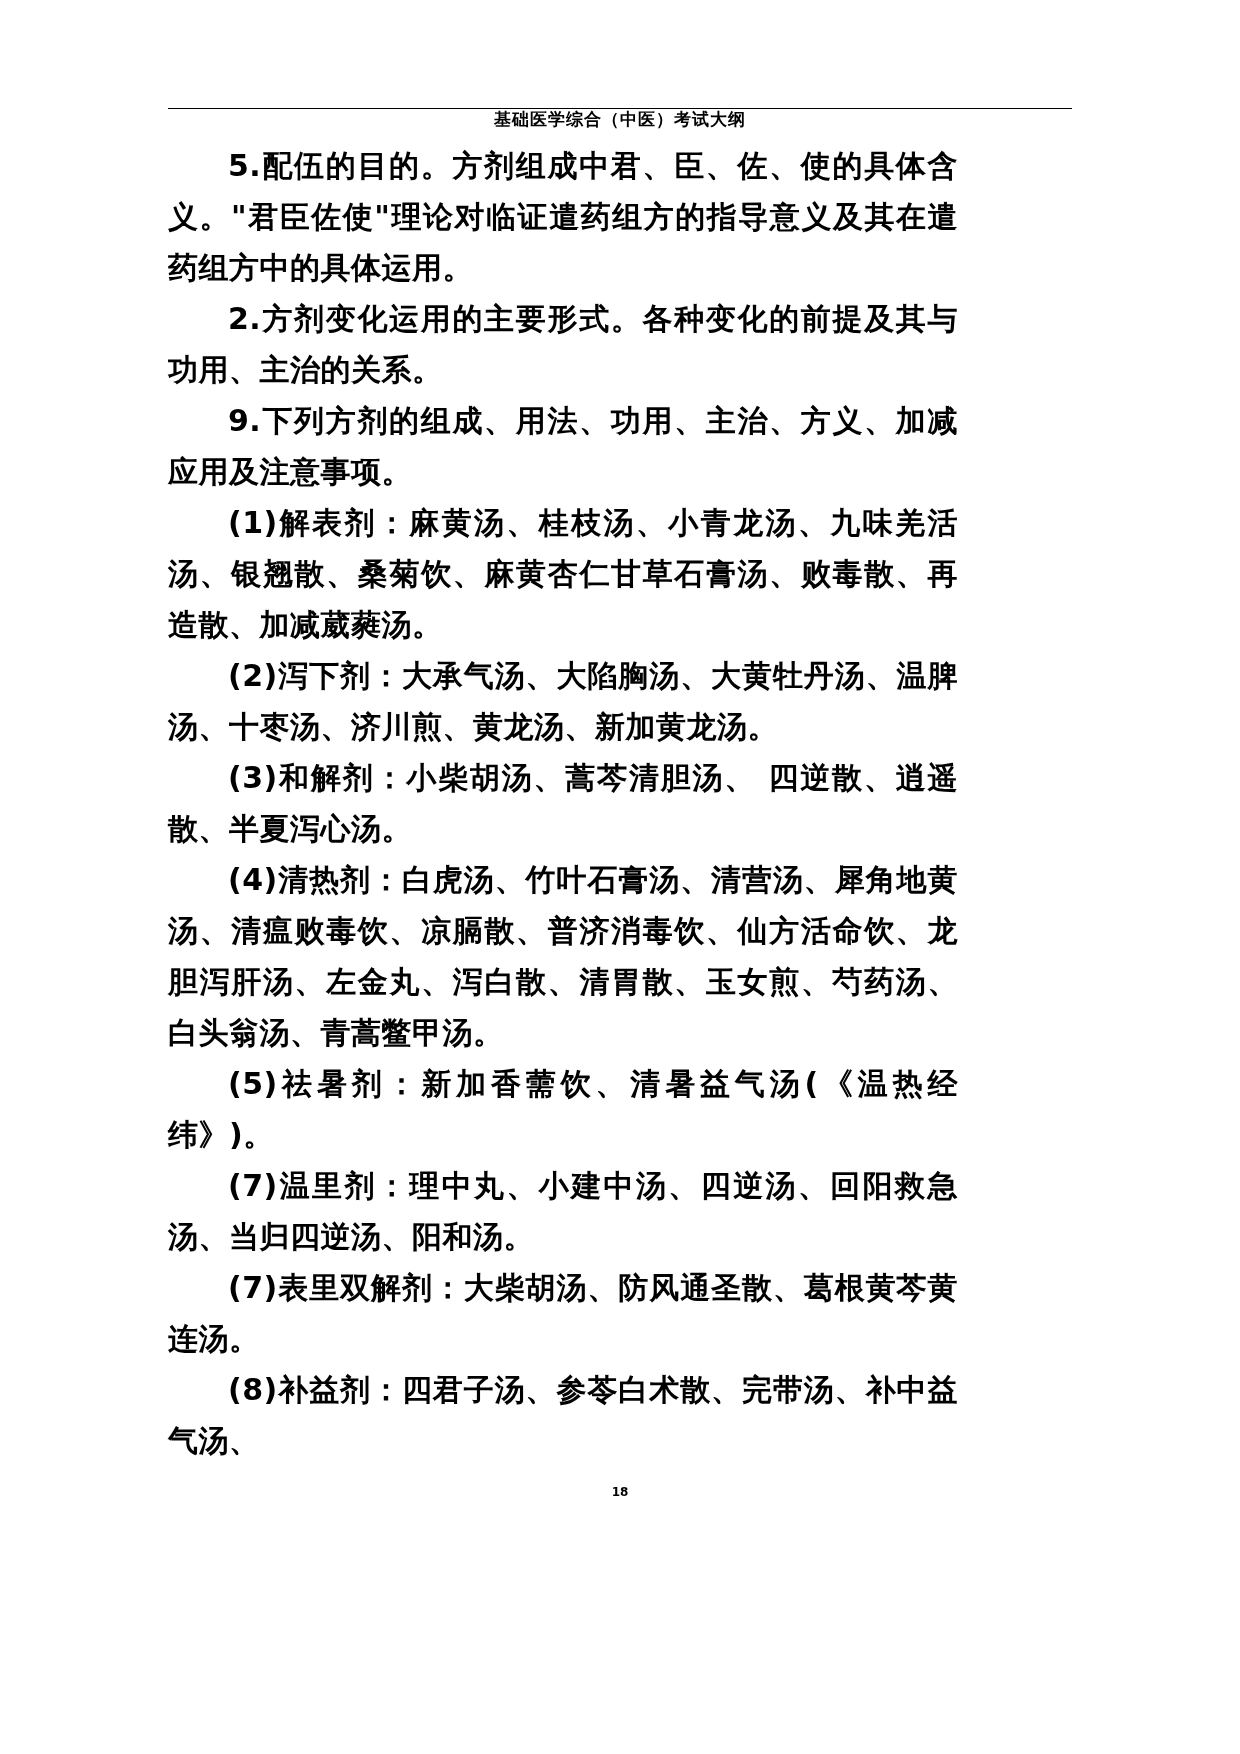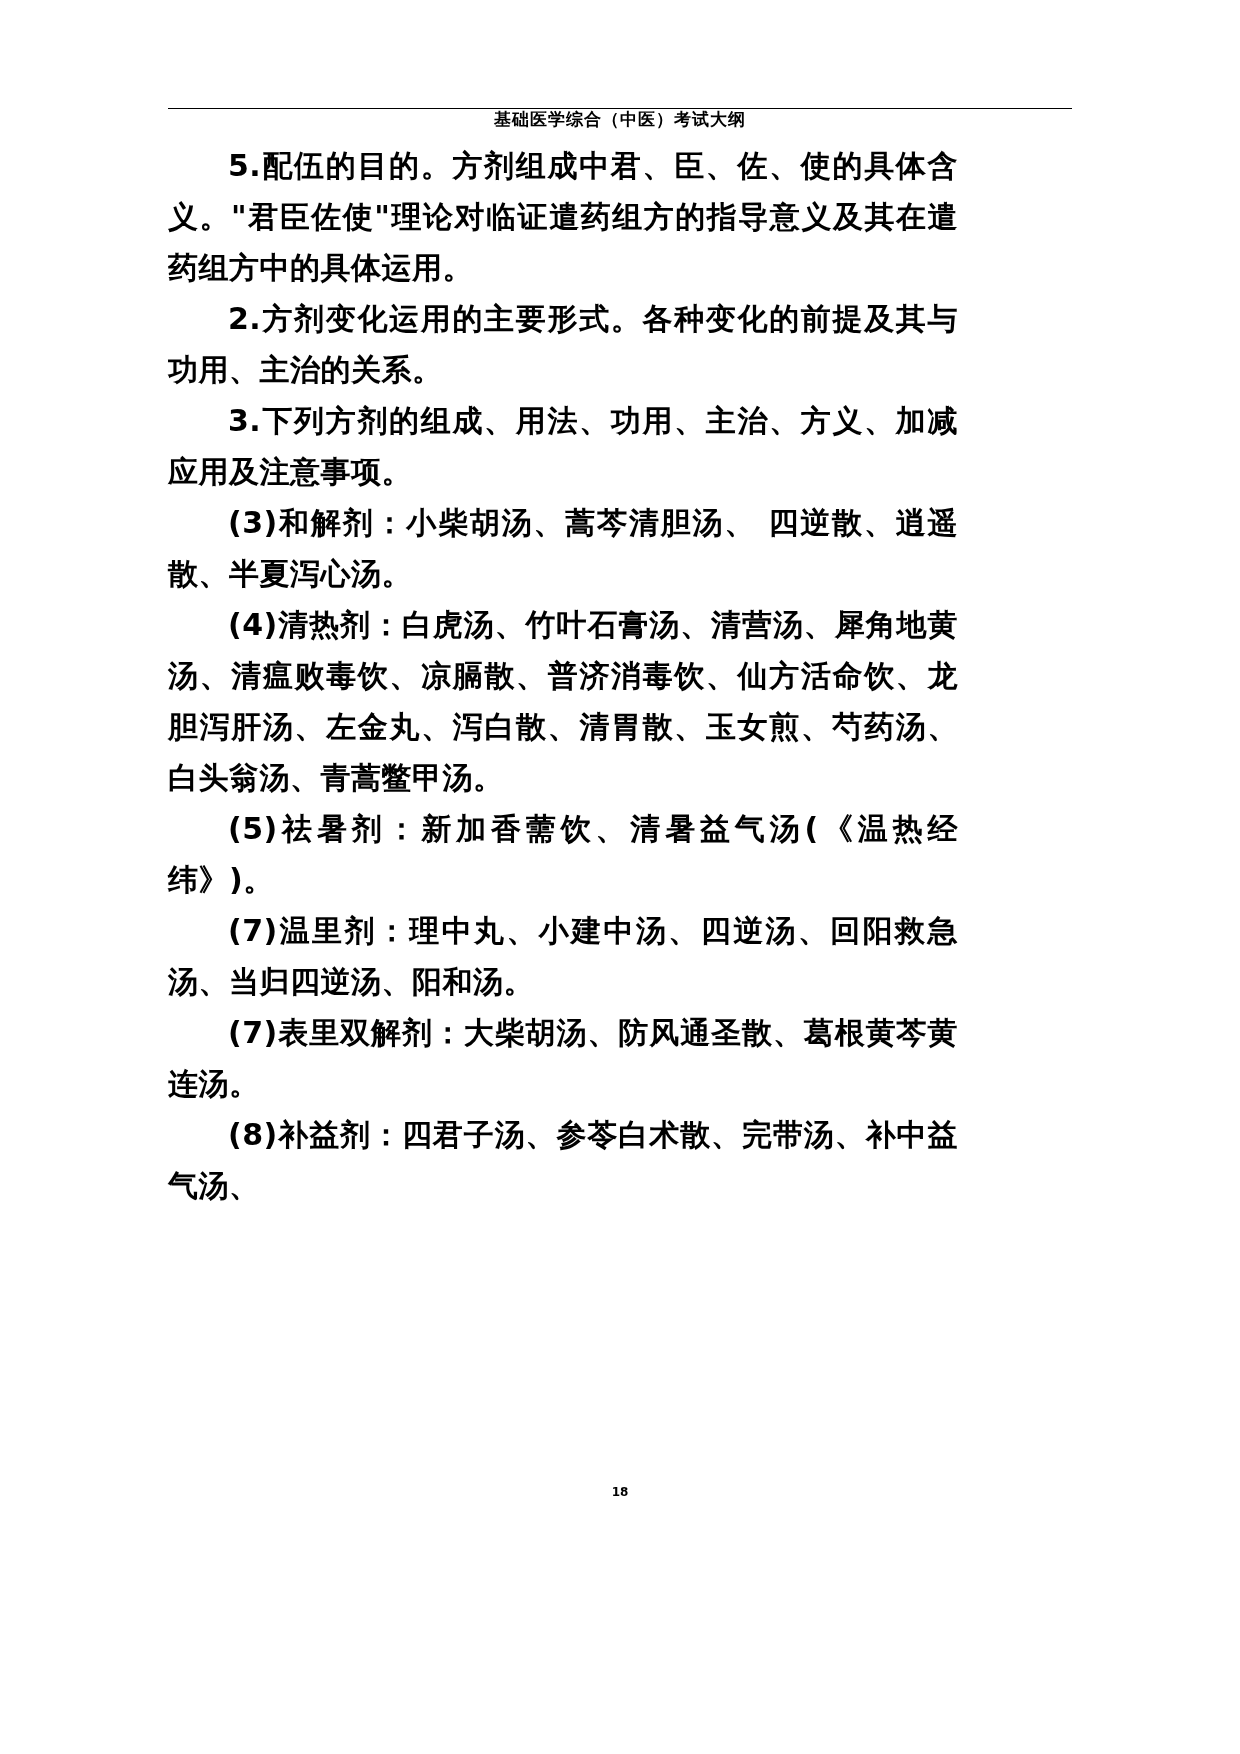--- a/index.html
+++ b/index.html
@@ -66,21 +66,23 @@
 
 <div class="page">
 
   <div class="header-rule"></div>
 
   <div class="header">基础医学综合（中医）考试大纲</div>
 
   <div class="content">
     <p class="para">5.配伍的目的。方剂组成中君、臣、佐、使的具体含义。"君臣佐使"理论对临证遣药组方的指导意义及其在遣药组方中的具体运用。</p>
     <p class="para">2.方剂变化运用的主要形式。各种变化的前提及其与功用、主治的关系。</p>
-    <p class="para">3.下列方剂的组成、用法、功用、主治、方义、加减应用及注意事项。</p>
+    <p class="para">9.下列方剂的组成、用法、功用、主治、方义、加减应用及注意事项。</p>
+    <p class="para">(1)解表剂：麻黄汤、桂枝汤、小青龙汤、九味羌活汤、银翘散、桑菊饮、麻黄杏仁甘草石膏汤、败毒散、再造散、加减葳蕤汤。</p>
+    <p class="para">(2)泻下剂：大承气汤、大陷胸汤、大黄牡丹汤、温脾汤、十枣汤、济川煎、黄龙汤、新加黄龙汤。</p>
     <p class="para">(3)和解剂：小柴胡汤、蒿芩清胆汤、 四逆散、逍遥散、半夏泻心汤。</p>
     <p class="para">(4)清热剂：白虎汤、竹叶石膏汤、清营汤、犀角地黄汤、清瘟败毒饮、凉膈散、普济消毒饮、仙方活命饮、龙胆泻肝汤、左金丸、泻白散、清胃散、玉女煎、芍药汤、白头翁汤、青蒿鳖甲汤。</p>
     <p class="para">(5)祛暑剂：新加香薷饮、清暑益气汤(《温热经纬》)。</p>
     <p class="para">(7)温里剂：理中丸、小建中汤、四逆汤、回阳救急汤、当归四逆汤、阳和汤。</p>
     <p class="para">(7)表里双解剂：大柴胡汤、防风通圣散、葛根黄芩黄连汤。</p>
     <p class="para">(8)补益剂：四君子汤、参苓白术散、完带汤、补中益气汤、</p>
   </div>
 
   <div class="footer">18</div>
 

